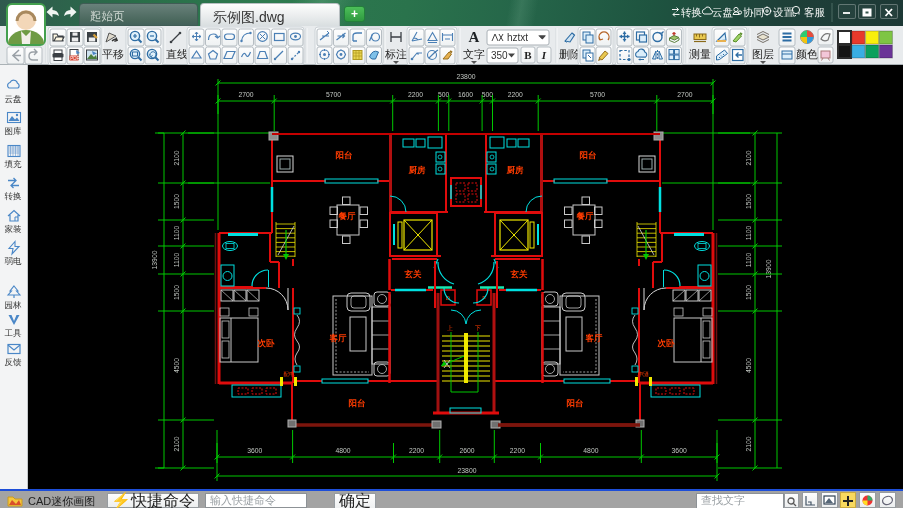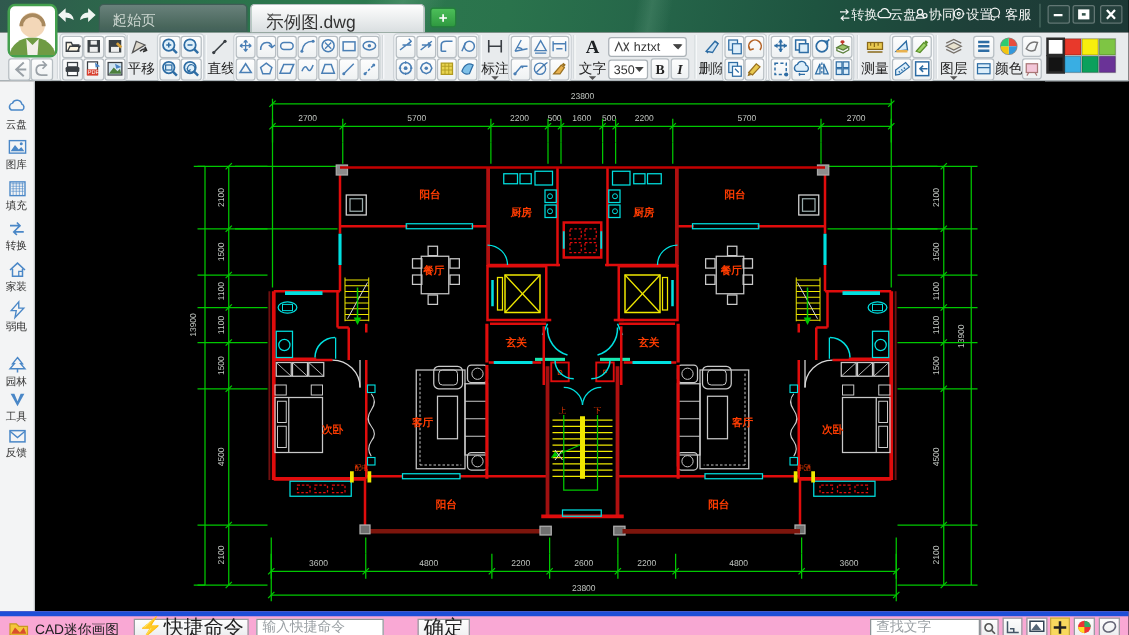--- a/index.html
+++ b/index.html
@@ -17,21 +17,21 @@
 #tab1 .x{position:absolute;right:5px;top:3px;font-size:12px;color:#b9c4bd;}
 #tab2{left:200px;width:140px;background:linear-gradient(180deg,#fdfdfd,#e8ebec 60%,#d9dee0);border-radius:4px 4px 0 0;border:1px solid #b8bfc2;border-bottom:none;}
 #tab2 span{position:absolute;left:12px;top:4.5px;font-size:14px;color:#333;}
 #tab2 .x{position:absolute;right:7px;top:4px;font-size:11px;color:#555;}
 #newtab{position:absolute;left:344px;top:6px;width:21px;height:16px;background:linear-gradient(#4cbf59,#2f9940);border:1px solid #23803a;border-radius:3px;color:#fff;font-size:12px;font-weight:bold;text-align:center;line-height:14px;}
 .winbtn{position:absolute;top:4px;width:18px;height:15px;border:1px solid rgba(255,255,255,.28);border-radius:2px;background:rgba(255,255,255,.04);color:#fff;text-align:center;}
 #avatar{position:absolute;left:6px;top:3px;width:40px;height:43px;background:#fff;border:2px solid #43a04e;border-radius:6px;z-index:10;}
 #toolbar{position:absolute;left:0;top:26px;width:903px;height:39px;background:#e8ebed;border-bottom:1px solid #aab2b6;}
 #sidebar{position:absolute;left:0;top:65px;width:28px;height:424px;background:#f3f4f5;border-right:1px solid #c3c7ca;}
 #canvas{position:absolute;left:28px;top:65px;width:808px;height:424px;background:#000;}
-#statusbar{position:absolute;left:0;top:489px;width:903px;height:19px;background:#f9a8d4;border-top:4px solid #1d4ed8;}
+#statusbar{position:absolute;left:0;top:489px;width:903px;height:19px;background:#a3a3a3;border-top:2px solid #1d4ed8;}
 .sb-el{position:absolute;font-size:11px;color:#222;}
 .sbtn{position:absolute;border:1px solid #979ca0;background:linear-gradient(#fdfdfd,#eceeef);font-size:16px;color:#222;text-align:center;}
 .sinput{position:absolute;border:1px solid #8d9296;background:#fff;font-size:11px;color:#9aa0a4;padding-left:4px;}
 </style>
 </head>
 <body>
 <div id="titlebar">
  <div class="sheen"></div>
     <div class="sheen2"></div>
  <svg width="903" height="26" style="position:absolute;left:0;top:0">

